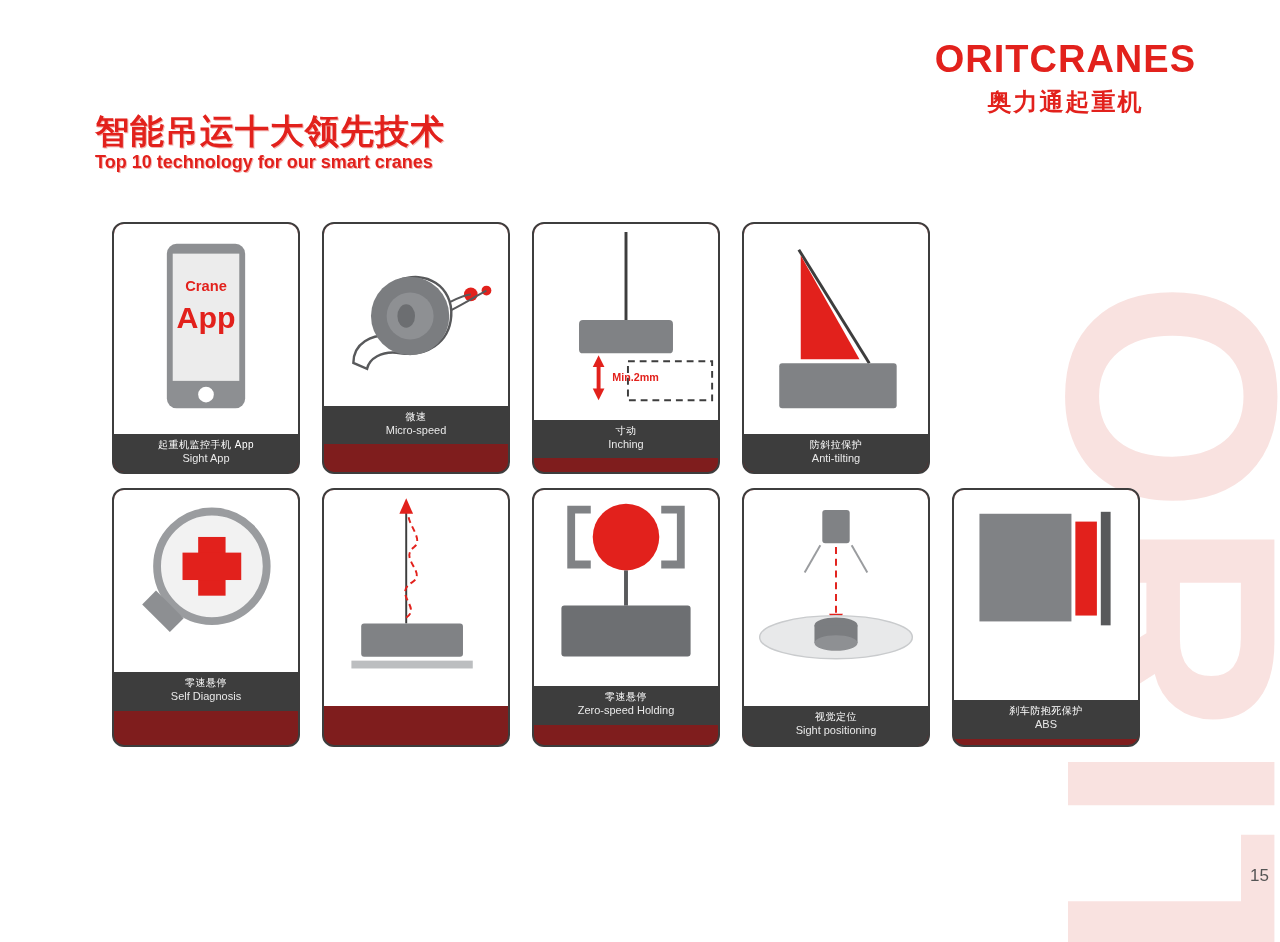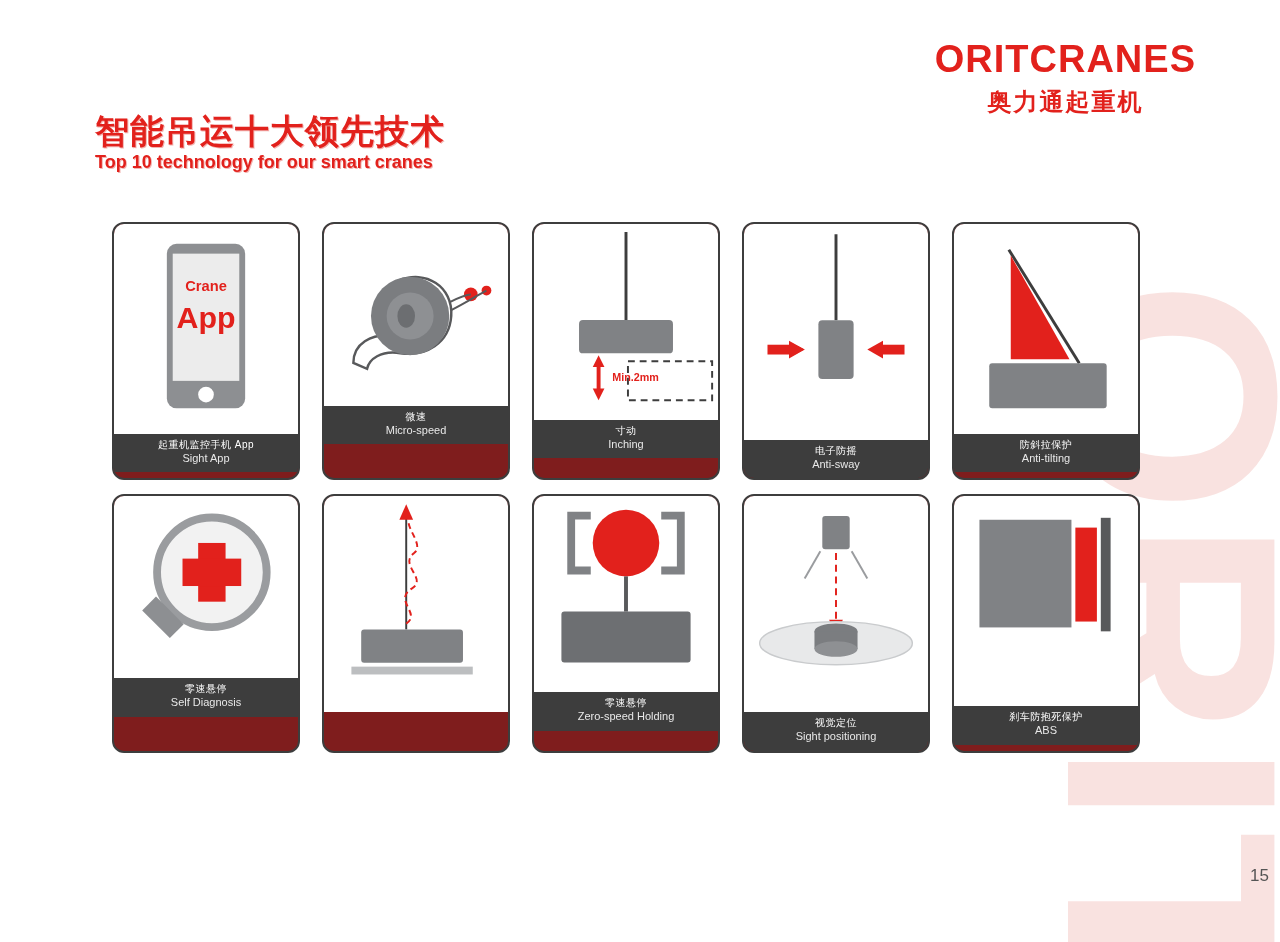--- a/index.html
+++ b/index.html
@@ -211,37 +211,20 @@
           <polygon points="66,178 60,166 72,166" fill="#e2211c"></polygon>
           <text x="80" y="158" font-family="Liberation Sans, sans-serif" font-size="11" font-weight="bold" fill="#e2211c">Min.2mm</text>
         </svg>
       </div>
       <div class="caption">
         <div class="cn">寸动</div>
         <div class="en">Inching</div>
       </div>
     </div>
 
-    <div class="card h4">
-      <div class="art">
-        <svg viewBox="0 0 188 216">
-          <line x1="94" y1="8" x2="94" y2="96" stroke="#3d3d3d" stroke-width="3"></line>
-          <rect x="76" y="96" width="36" height="60" rx="4" fill="#808285"></rect>
-          <polygon points="24,126 46,126 46,118 62,126 46,134 46,126" fill="#e2211c"></polygon>
-          <rect x="24" y="121" width="24" height="10" fill="#e2211c"></rect>
-          <polygon points="62,126 46,117 46,135" fill="#e2211c"></polygon>
-          <rect x="140" y="121" width="24" height="10" fill="#e2211c"></rect>
-          <polygon points="126,126 142,117 142,135" fill="#e2211c"></polygon>
-        </svg>
-      </div>
-      <div class="caption">
-        <div class="cn">电子防摇</div>
-        <div class="en">Anti-sway</div>
-      </div>
-    </div>
 
     <div class="card h2">
       <div class="art">
         <svg viewBox="0 0 188 210">
           <line x1="56" y1="24" x2="128" y2="140" stroke="#3d3d3d" stroke-width="3"></line>
           <polygon points="58,30 118,136 58,136" fill="#e2211c"></polygon>
           <rect x="36" y="140" width="120" height="46" rx="3" fill="#808285"></rect>
         </svg>
       </div>
       <div class="caption">

